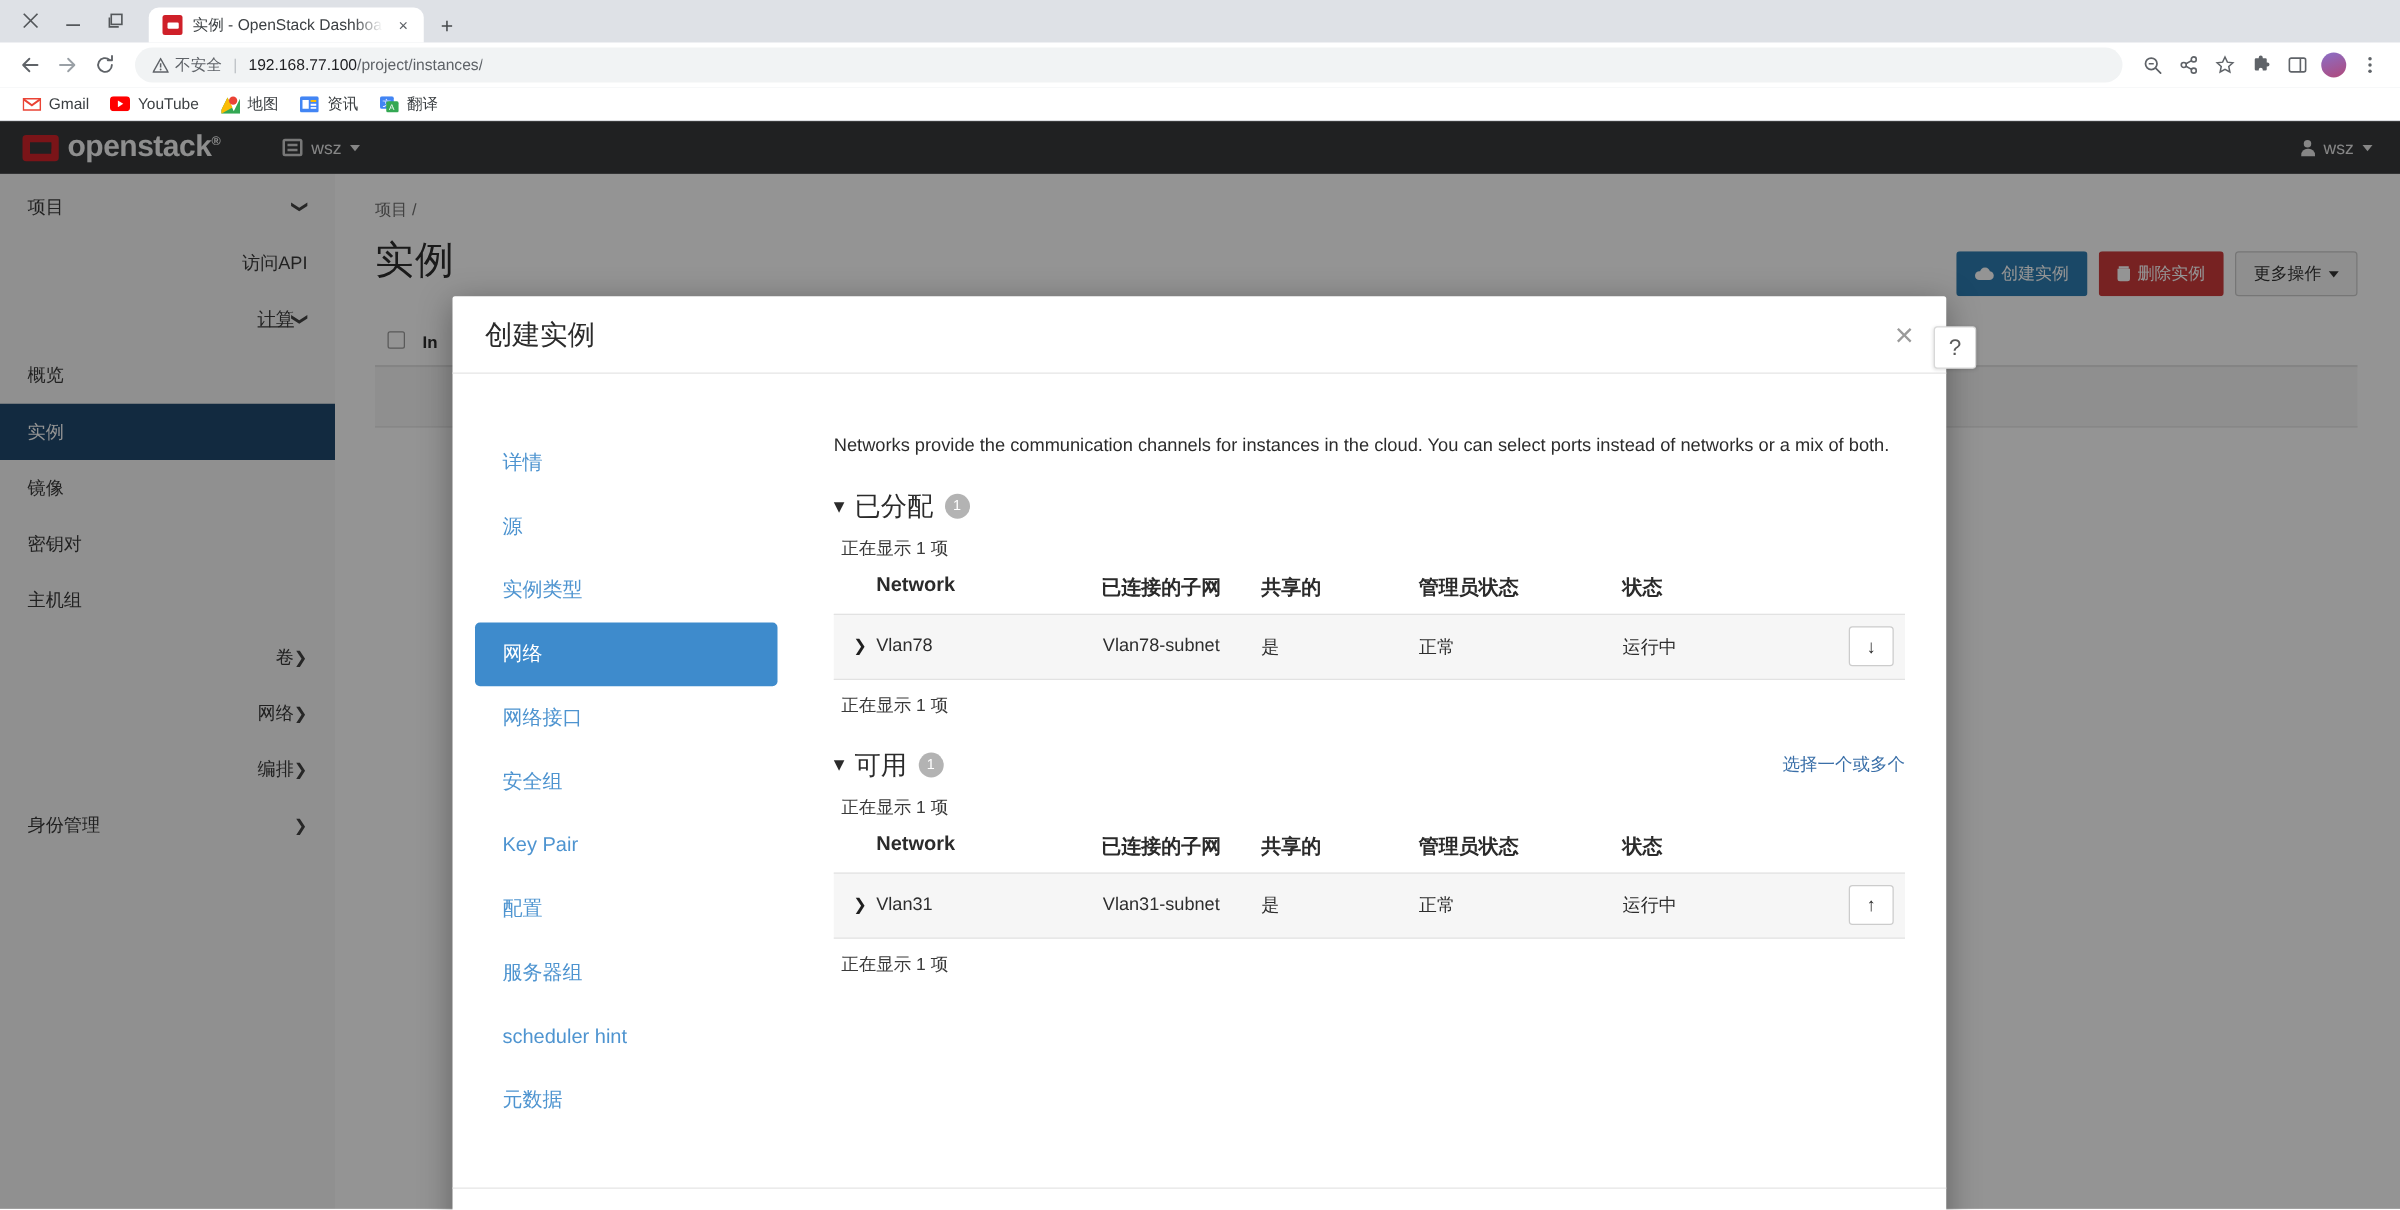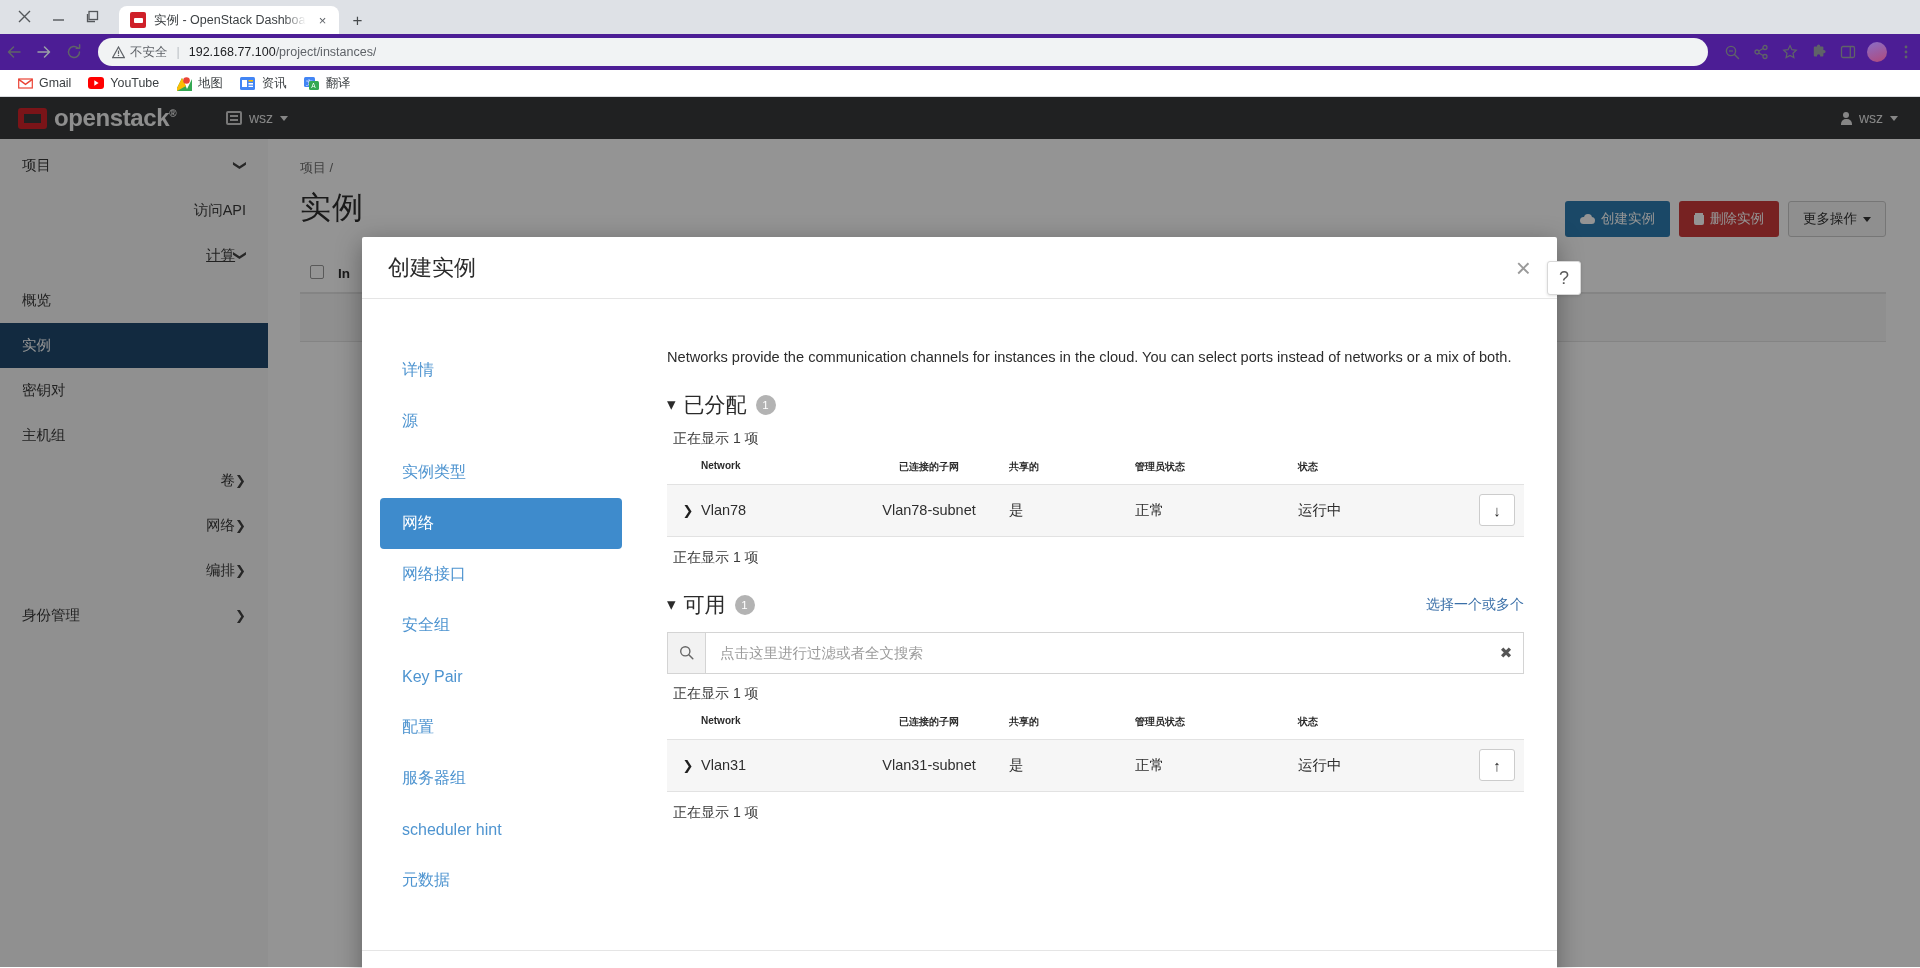--- a/index.html
+++ b/index.html
@@ -41,22 +41,22 @@
             mask-image: linear-gradient(90deg,#000 85%,transparent 100%);
   }
   .tab-close, .newtab {
     width: 17px; height: 17px; flex:0 0 17px; border-radius: 50%;
     display: flex; align-items: center; justify-content: center;
     color: #5f6368; font-size: 13px; line-height: 1;
   }
   .newtab { margin-left: 10px; margin-bottom: 5px; font-size: 17px; color:#474a4d; }
 
   .toolbar {
-    height: 36px; background: #4c1d95; display: flex; align-items: center;
-    padding: 0 0; gap: 2px;
+    height: 36px; background: #ffffff; display: flex; align-items: center;
+    padding: 0 10px; gap: 2px;
   }
   .tbtn {
     width: 28px; height: 28px; border-radius: 50%;
     display: flex; align-items: center; justify-content: center;
     color: #5f6368; flex: 0 0 auto;
   }
   .omnibox {
     flex: 1; height: 28px; background: #f1f3f4; border-radius: 14px;
     display: flex; align-items: center; gap: 7px;
     padding: 0 14px; margin: 0 8px; font-size: 12.5px; color: #202124;
@@ -186,21 +186,21 @@
   .sec-title { font-size: 21px; color:#2b2b2b; }
   .badge {
     margin-left: 9px; min-width: 20px; height: 20px; padding: 0 6px;
     background: #b3b3b3; color:#fff; border-radius: 10px;
     font-size: 11.5px; display:flex; align-items:center; justify-content:center;
   }
   .count-note { font-size: 14px; color: #3a3a3a; margin: 11px 0 0 6px; }
   .count-note.after { margin-top: 12px; }
 
   .dtable { width: 857px; margin-top: 12px; }
-  .dt-head { display:flex; font-size: 10px; font-weight:bold; color:#2b2b2b; padding: 0 0 10px 0; }
+  .dt-head { display:flex; font-size: 16px; font-weight:bold; color:#2b2b2b; padding: 0 0 10px 0; }
   .dt-row {
     display:flex; align-items:center; height: 53px; background:#f6f6f6;
     border-top: 1px solid #e2e2e2; border-bottom: 1px solid #e2e2e2;
     font-size: 14.5px; color:#2e2e2e;
   }
   .c-caret { width: 34px; flex:0 0 34px; text-align:center; font-size:13px; color:#1f1f1f; font-weight:bold; padding-left:8px; }
   .c-net { width: 148px; flex:0 0 148px; }
   .c-sub { width: 160px; flex:0 0 160px;text-align:center; }
   .c-shared { width: 126px; flex:0 0 126px; }
   .c-admin { width: 163px; flex:0 0 163px; }
@@ -427,20 +427,23 @@
           <span style="margin-right: auto; text-decoration: underline;">计算</span>
           <span class="chev" style="transform: rotate(90deg); display: inline-block;">❯</span>
         </div>
         <div class="side-item lvl2">
           <span>概览</span>
         </div>
         <div class="side-item lvl2 active">
           <span>实例</span>
         </div>
         <div class="side-item lvl2">
+          <span>镜像</span>
+        </div>
+        <div class="side-item lvl2">
           <span>密钥对</span>
         </div>
         <div class="side-item lvl2">
           <span>主机组</span>
         </div>
         <div class="side-item lvl1b">
           <span style="flex: 1 1 0%;"></span>
           <span style="margin-right: auto;">卷</span>
           <span class="chev">❯</span>
         </div>
@@ -574,30 +577,20 @@
         </div>
         <div class="count-note after">正在显示 1 项</div>
 
         <div class="sec-head" style="margin-top:24px;width:857px;">
           <span class="sec-caret">▾</span>
           <span class="sec-title">可用</span>
           <span class="badge">1</span>
           <span class="sel-hint">选择一个或多个</span>
         </div>
 
-        <div class="searchbar">
-          <span class="search-ico-box">
-            <svg width="15" height="15" viewBox="0 0 15 15">
-                <circle cx="6.3" cy="6.3" r="4.6" stroke="#666" stroke-width="1.4" fill="none"></circle>
-                <path d="M9.8 9.8 L13.8 13.8" stroke="#666" stroke-width="1.5" stroke-linecap="round"></path>
-              </svg>
-          </span>
-          <input class="search-input" type="text" value="" placeholder="点击这里进行过滤或者全文搜索" style="">
-          <span class="search-clear">✖</span>
-        </div>
 
         <div class="count-note">正在显示 1 项</div>
 
         <div class="dtable">
           <div class="dt-head">
             <span class="c-caret"></span>
             <span class="c-net">Network</span>
             <span class="c-sub">已连接的子网</span>
             <span class="c-shared">共享的</span>
             <span class="c-admin">管理员状态</span>

